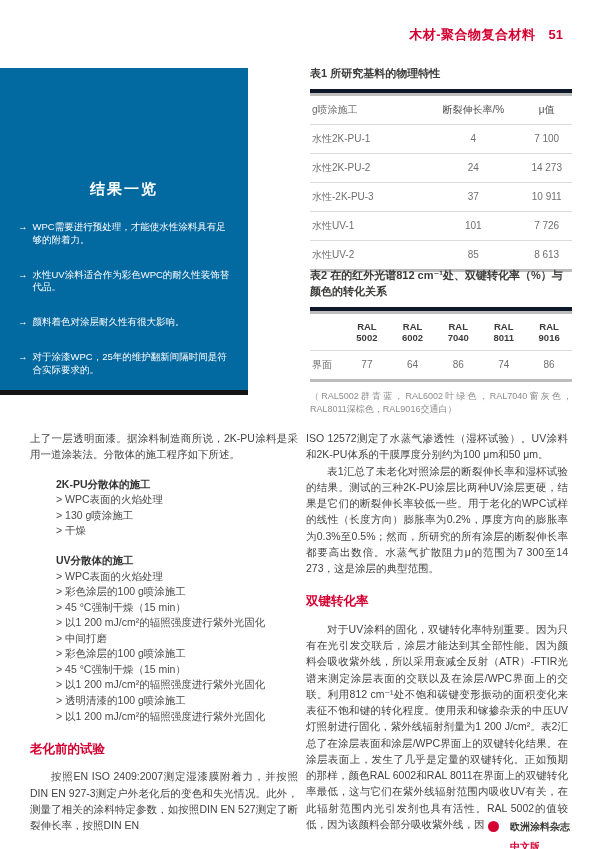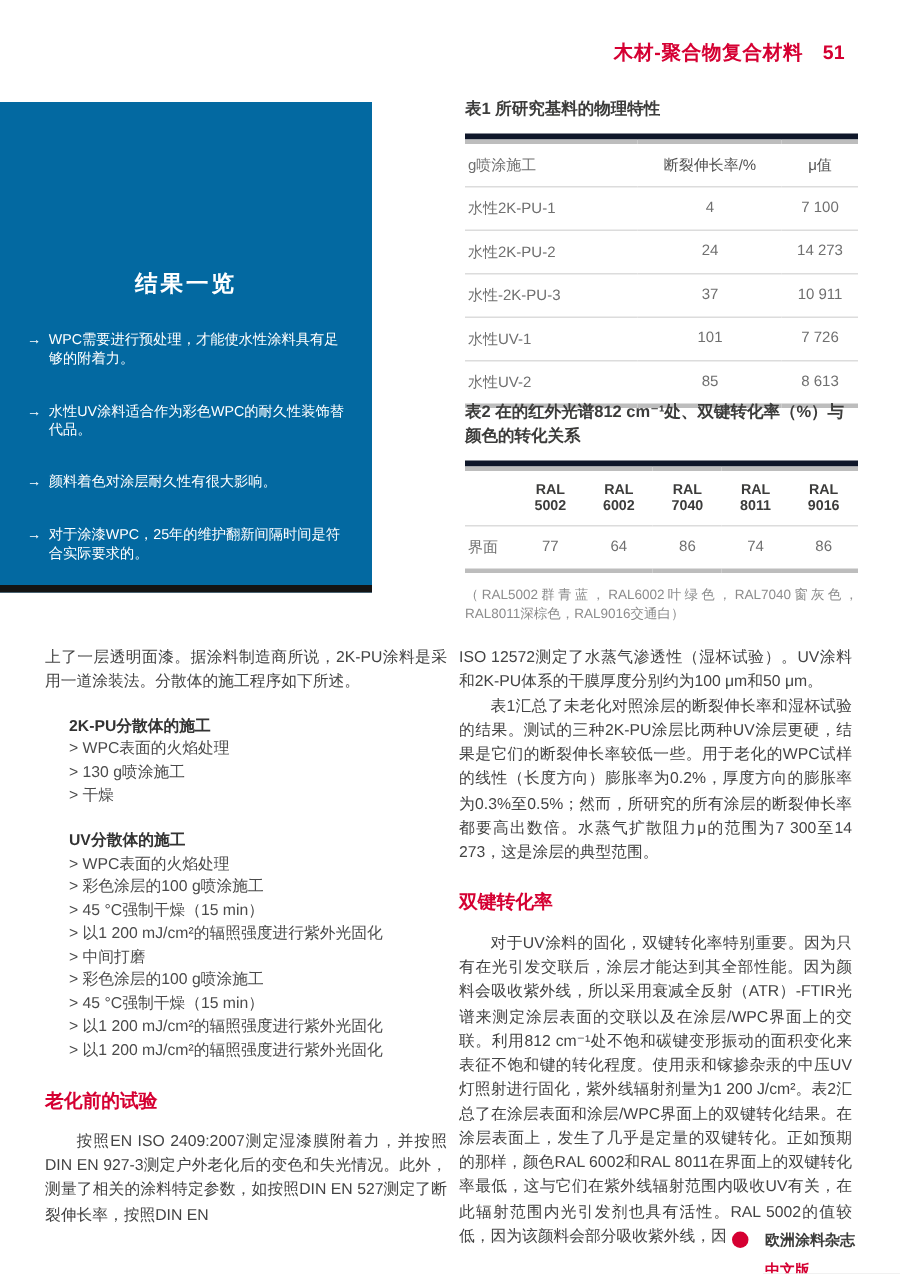--- a/index.html
+++ b/index.html
@@ -51,21 +51,21 @@
   .t2 th, .t2 td { text-align:center; color:#6f6f6f; }
   .t2 th:first-child, .t2 td:first-child { text-align:left; width:13%; }
   .t2 thead th { color:#3c3c3b; font-weight:bold; font-size:9.5px; }
   .tbl-note { margin-top:8px; font-size:9px; color:#8c8c8c; line-height:1.5; text-align:justify; }
 
   
   .col { position:absolute; font-size:10.5px; line-height:1.55; text-align:justify; color:#434343; }
   .col-left  { left:30px;  top:430px; width:268px; }
   .col-right { left:306px; top:430px; width:262px; }
   .col p.indent { text-indent:2em; }
-  .proc-block { margin:13px 0 0 16px; }
+  .proc-block { margin:13px 0 0 26px; }
   .proc-heading { font-weight:bold; color:#333333; font-size:10.5px; line-height:1.6; }
   .proc-list { list-style:none; }
   .proc-list li { line-height:1.48; color:#4a4a4a; }
   .sec-heading {
     color:#d50032; font-weight:bold; font-size:12.5px;
     margin-top:16px; margin-bottom:9px; text-align:left;
   }
   .continue-icon {
     display:inline-flex; align-items:center; justify-content:center;
     width:11px; height:11px; border-radius:50%;
@@ -197,20 +197,21 @@
       <div class="proc-heading">UV分散体的施工</div>
       <ul class="proc-list">
         <li>&gt; WPC表面的火焰处理</li>
         <li>&gt; 彩色涂层的100 g喷涂施工</li>
         <li>&gt; 45 °C强制干燥（15 min）</li>
         <li>&gt; 以1 200 mJ/cm²的辐照强度进行紫外光固化</li>
         <li>&gt; 中间打磨</li>
         <li>&gt; 彩色涂层的100 g喷涂施工</li>
         <li>&gt; 45 °C强制干燥（15 min）</li>
         <li>&gt; 以1 200 mJ/cm²的辐照强度进行紫外光固化</li>
+        <li>&gt; 透明清漆的100 g喷涂施工</li>
         <li>&gt; 以1 200 mJ/cm²的辐照强度进行紫外光固化</li>
       </ul>
     </div>
 
     <div class="sec-heading">老化前的试验</div>
     <p class="indent">按照EN ISO 2409:2007测定湿漆膜附着力，并按照DIN EN 927-3测定户外老化后的变色和失光情况。此外，测量了相关的涂料特定参数，如按照DIN EN 527测定了断裂伸长率，按照DIN EN</p>
   </div>
 
   <div class="col col-right">
     <p>ISO 12572测定了水蒸气渗透性（湿杯试验）。UV涂料和2K-PU体系的干膜厚度分别约为100 μm和50 μm。</p>

